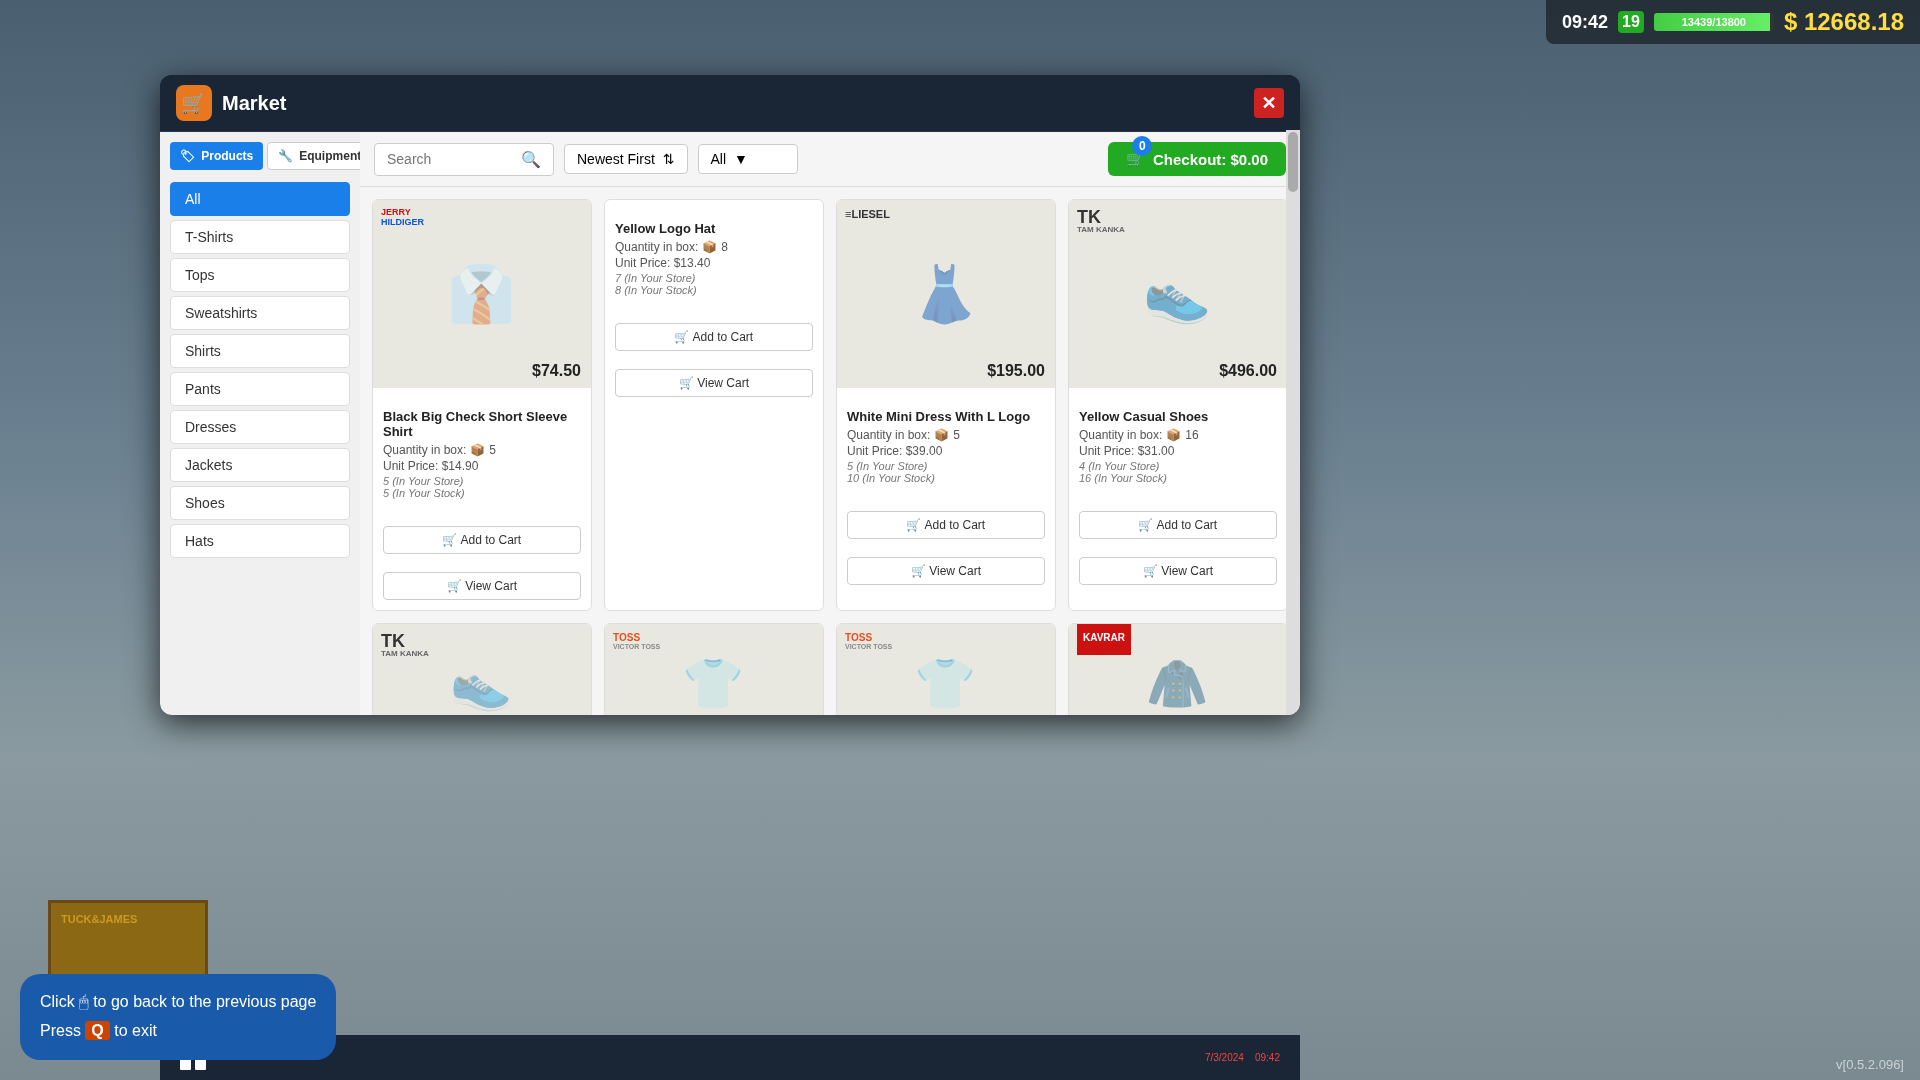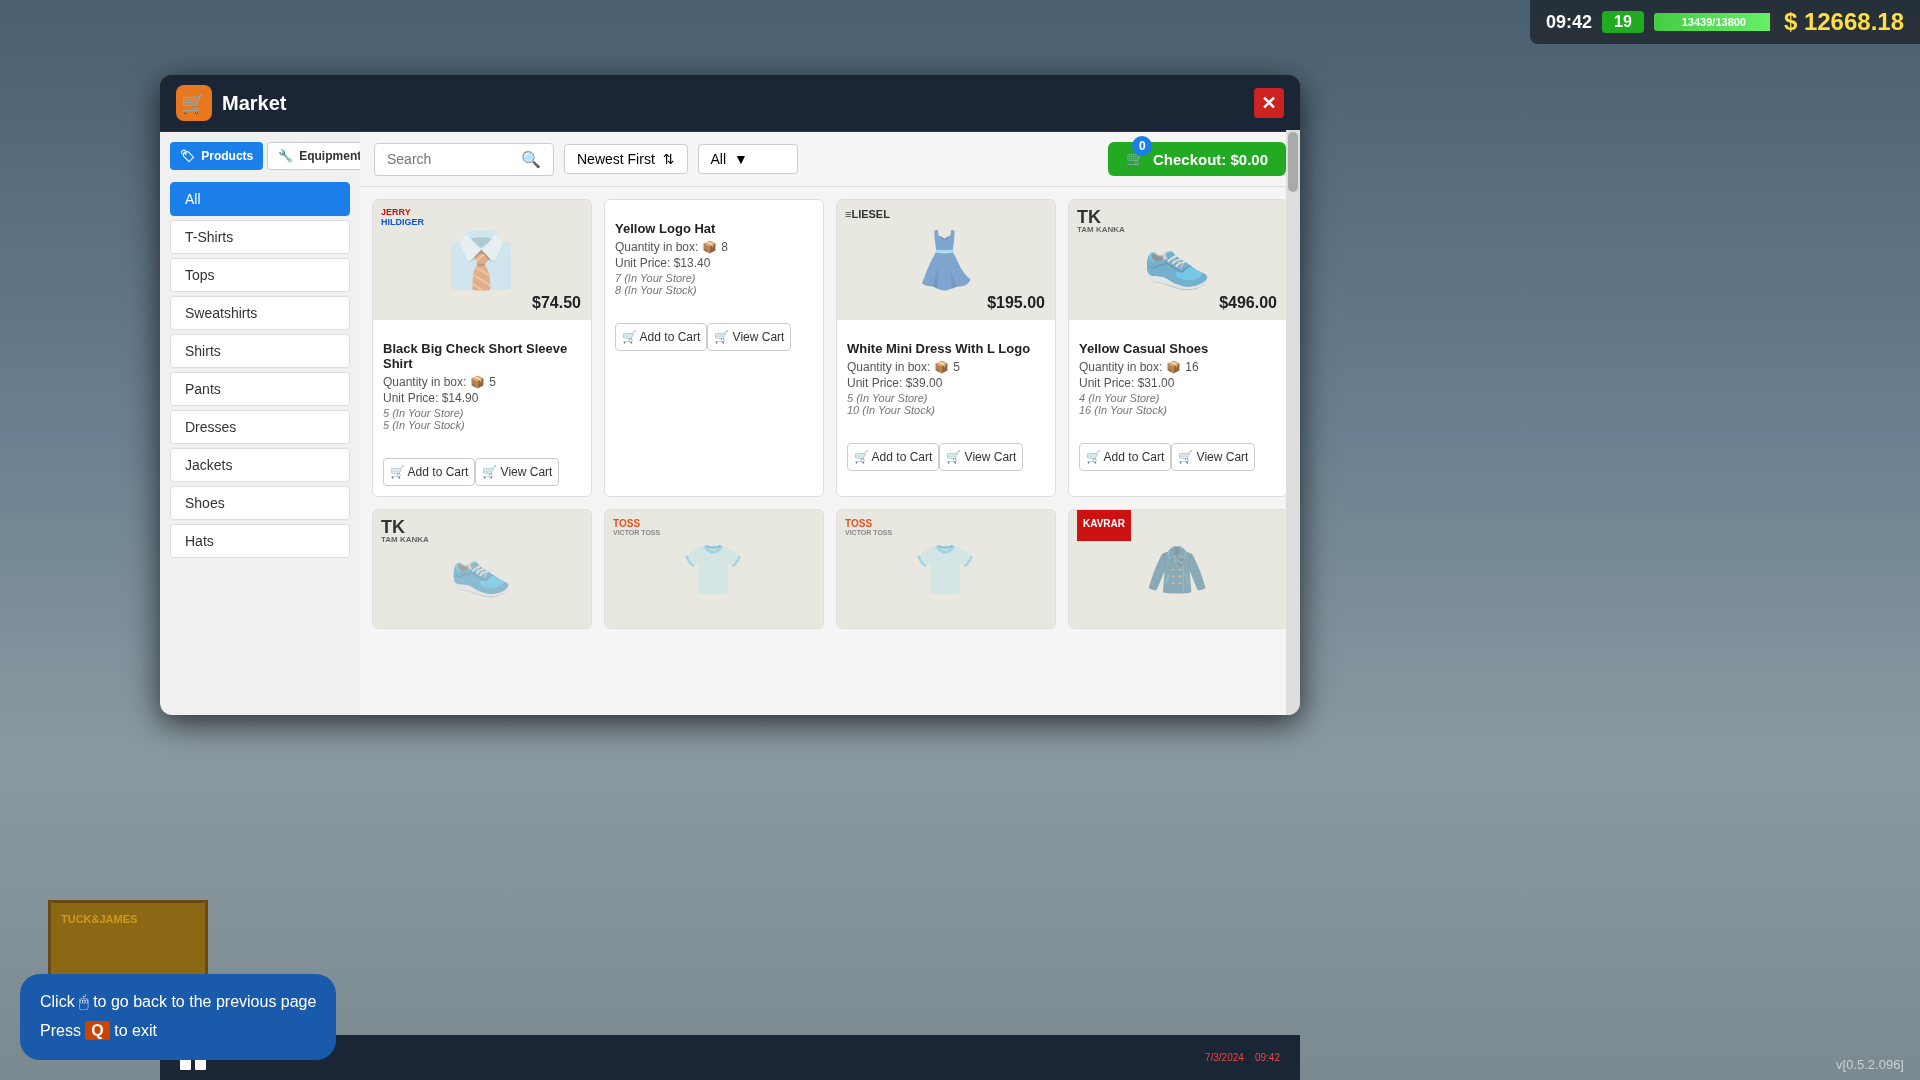--- a/index.html
+++ b/index.html
@@ -33,21 +33,21 @@
     }
     .hud-time {
       color: white;
       font-size: 18px;
       font-weight: bold;
     }
     .hud-level {
       background: #22aa22;
       color: white;
       font-weight: bold;
-      padding: 2px 12px;
+      padding: 2px 4px;
       border-radius: 4px;
       font-size: 16px;
     }
     .hud-xp-bar {
       width: 120px;
       height: 18px;
       background: #333;
       border-radius: 3px;
       overflow: hidden;
       position: relative;
@@ -318,21 +318,21 @@
     }
     .product-card {
       background: white;
       border-radius: 6px;
       overflow: hidden;
       border: 1px solid #ddd;
     }
     .product-image-area {
       position: relative;
       background: #e8e8e0;
-      height: 120px;
+      height: 188px;
       display: flex;
       align-items: center;
       justify-content: center;
       overflow: hidden;
     }
     .product-brand-logo {
       position: absolute;
       top: 8px;
       left: 8px;
       font-size: 10px;
@@ -370,22 +370,22 @@
     }
     .product-store-info {
       font-size: 11px;
       color: #777;
       font-style: italic;
       margin-top: 2px;
     }
     .product-actions {
       padding: 6px 10px 10px;
       display: flex;
-      flex-direction: row;
-      gap: 0;
+      flex-direction: column;
+      gap: 18px;
     }
     .add-to-cart-btn {
       background: white;
       border: 1px solid #ccc;
       border-radius: 4px;
       padding: 6px;
       font-size: 12px;
       cursor: pointer;
       display: flex;
       align-items: center;

